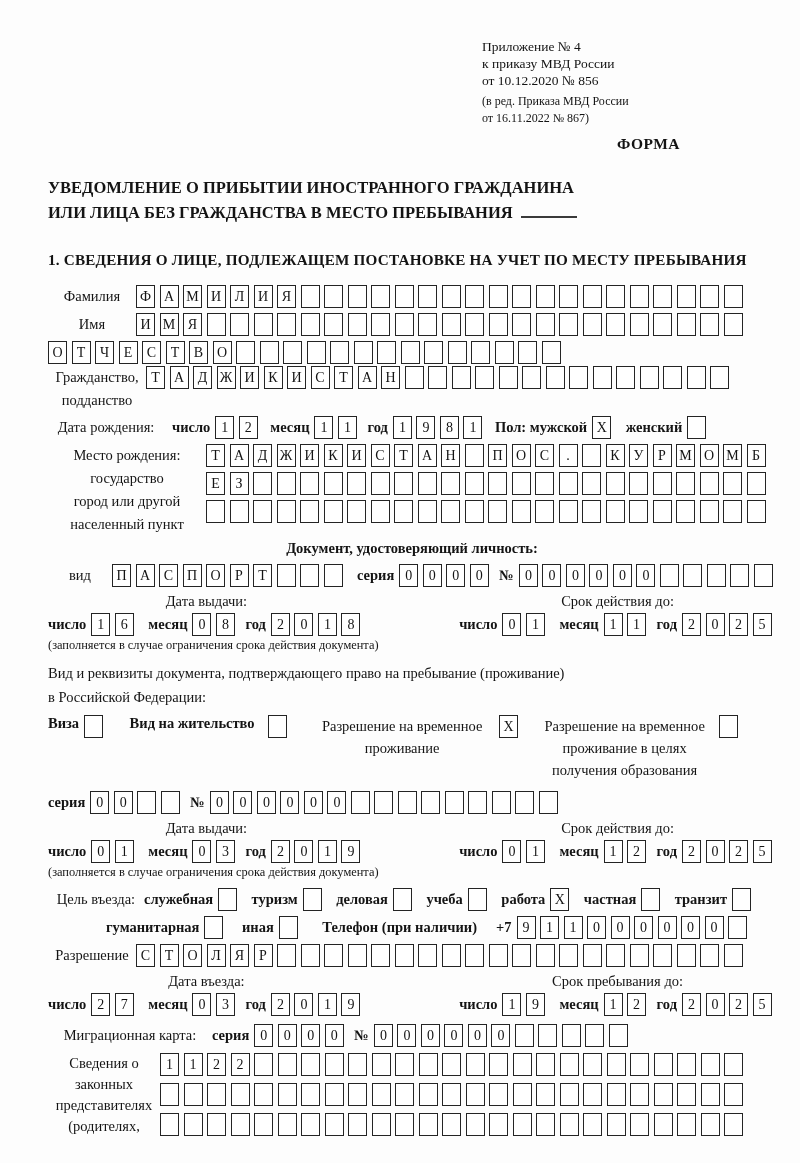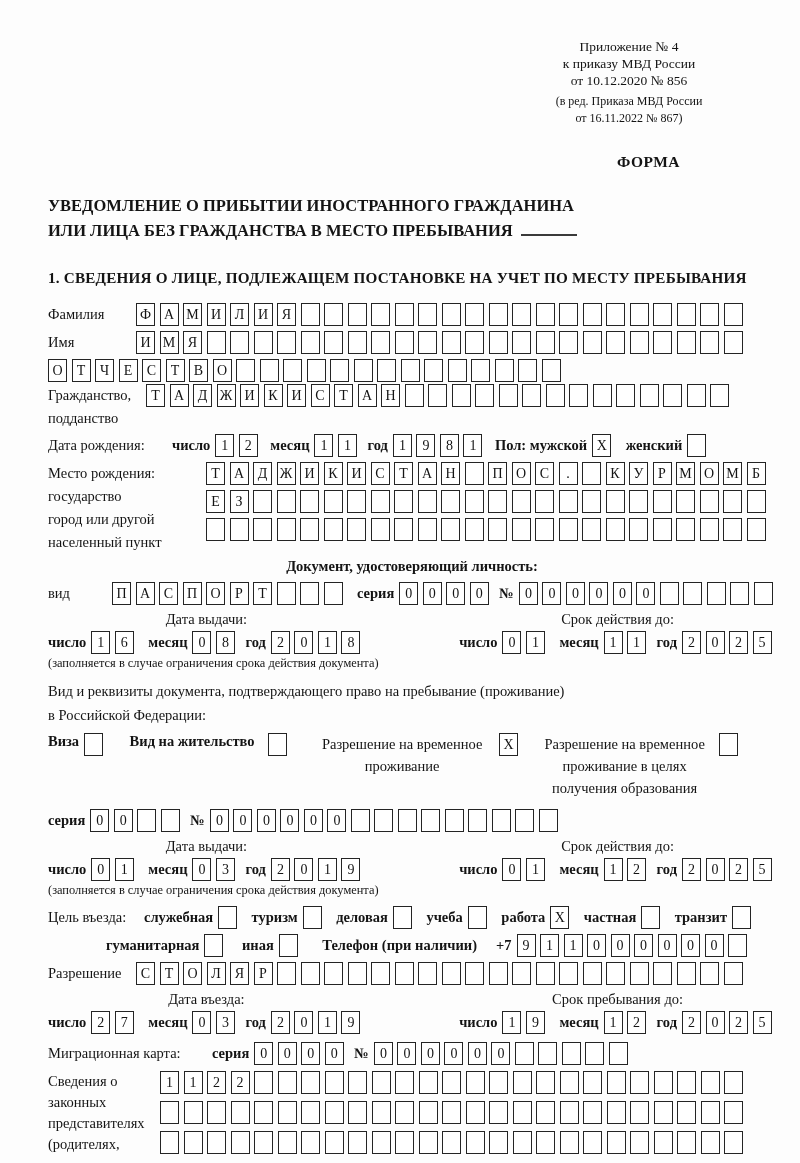--- a/index.html
+++ b/index.html
@@ -2,30 +2,30 @@
 <html><head>
 <meta charset="utf-8">
 <style>
   * { box-sizing: border-box; }
   html,body { margin:0; padding:0; }
   body {
     width:800px; height:1163px; background:#fdfdfd; color:#141414;
     font-family:"Liberation Serif","DejaVu Serif",serif;
   }
   .page { width:800px; height:1163px; padding:38px 24px 0 48px; overflow:hidden; background:#fdfdfd; }
-  .hnote { margin-left:434px; font-size:13.5px; line-height:17px;text-align:center; }
+  .hnote { margin-left:434px; font-size:13.5px; line-height:17px; }
   .hnote .small { font-size:12px; }
   .hnote .gap { margin-top:4px; }
-  .forma { text-align:right; padding-right:96px; font-weight:bold; font-size:15.5px; margin-top:26px; letter-spacing:.5px; }
+  .forma { text-align:right; padding-right:96px; font-weight:bold; font-size:15.5px; margin-top:8px; letter-spacing:.5px; }
   .title { text-align:left; font-weight:bold; font-size:16.5px; line-height:25px; margin-top:22px; }
   .title-underline { display:inline-block; width:56px; height:14px; border-bottom:2.5px solid #3a3a3a; margin-left:8px; }
   .sec-heading { font-weight:bold; font-size:15.2px; margin-top:26px; margin-bottom:16px; letter-spacing:.2px; }
   .frow { display:flex; align-items:center; margin-bottom:5px; }
   .frow.top { align-items:flex-start; }
-  .flabel { font-size:14.5px; flex:0 0 auto; line-height:23px; }
+  .flabel { font-size:14.5px; flex:0 0 auto; line-height:23px;text-align:center; }
   .dlabel { font-size:14.5px; flex:0 0 auto; margin-right:5px; white-space:nowrap;font-weight:bold; }
   .ml10 { margin-left:10px; } .ml8 { margin-left:8px; } .ml6 { margin-left:6px;text-align:right; }
   .ml14 { margin-left:14px; } .ml20 { margin-left:20px; } .ml22 { margin-left:22px; }
   .cells { display:inline-flex; flex-wrap:nowrap; flex:0 0 auto; }
   .cell {
     width:19px; height:23px; flex:0 0 auto;
     border:1.8px solid #242424; margin-right:4.5px; background:#fff;
     display:inline-flex; align-items:center; justify-content:center;
     font-size:14px; line-height:1;
   }

